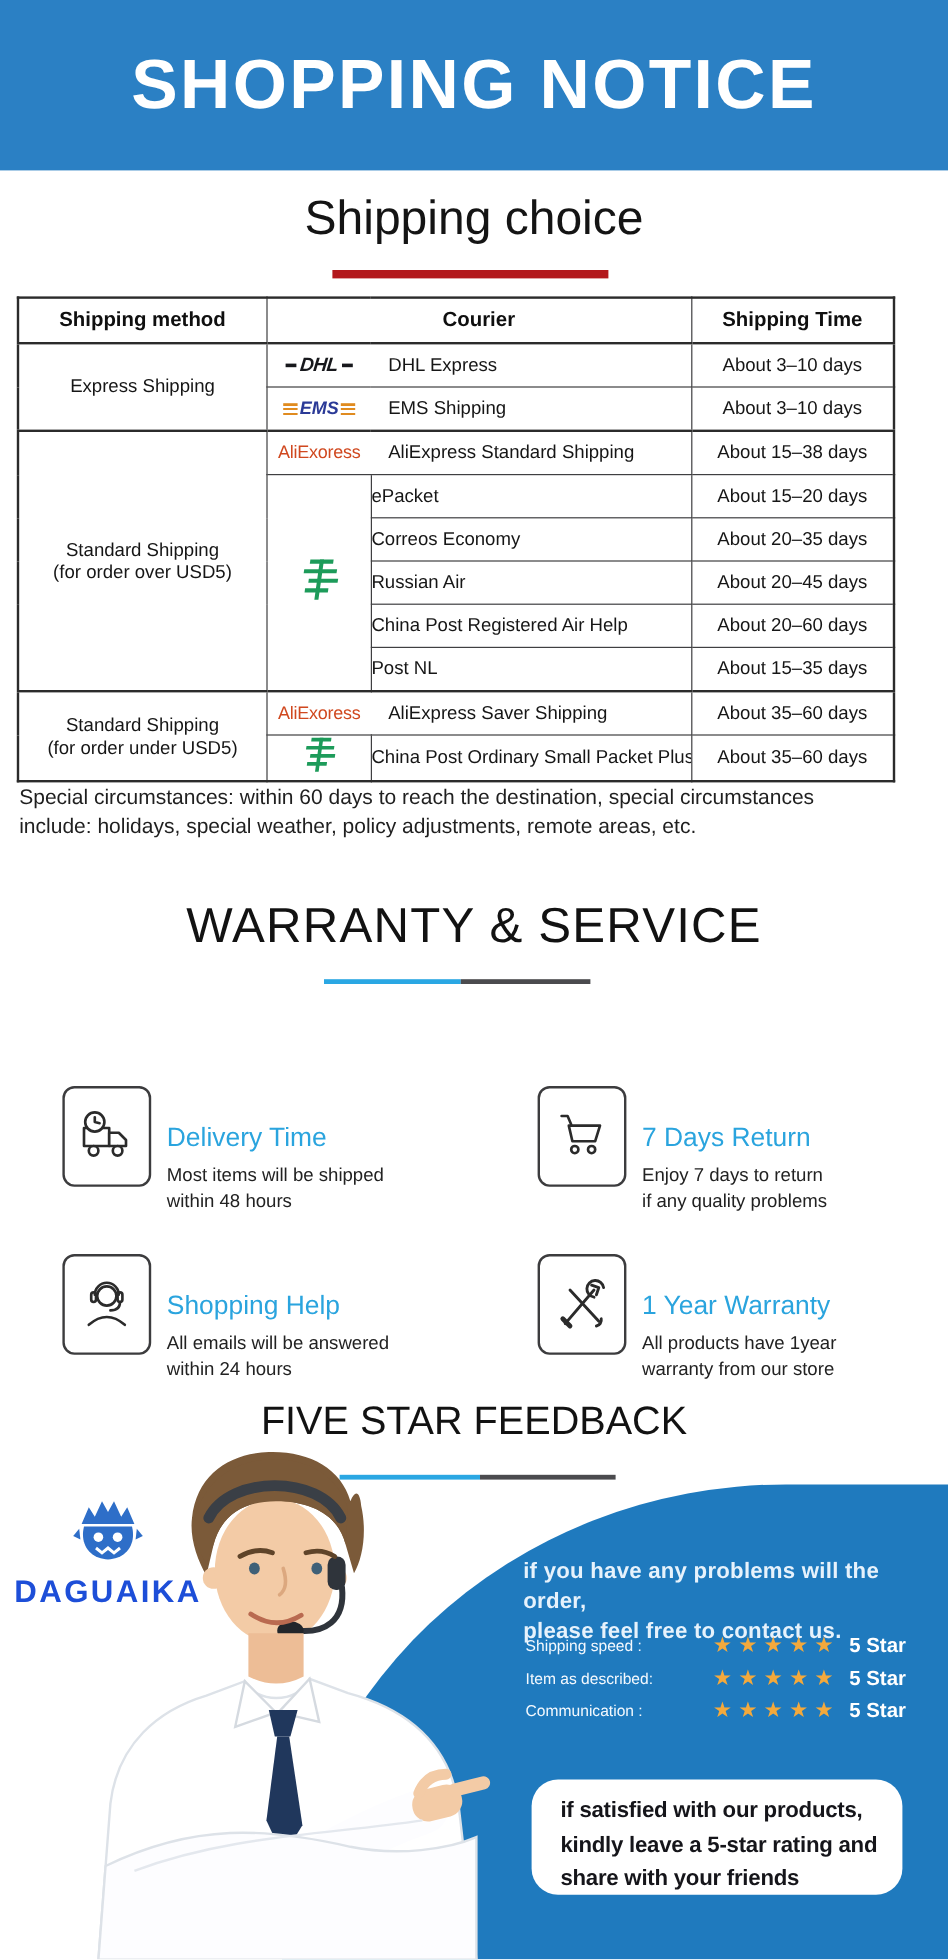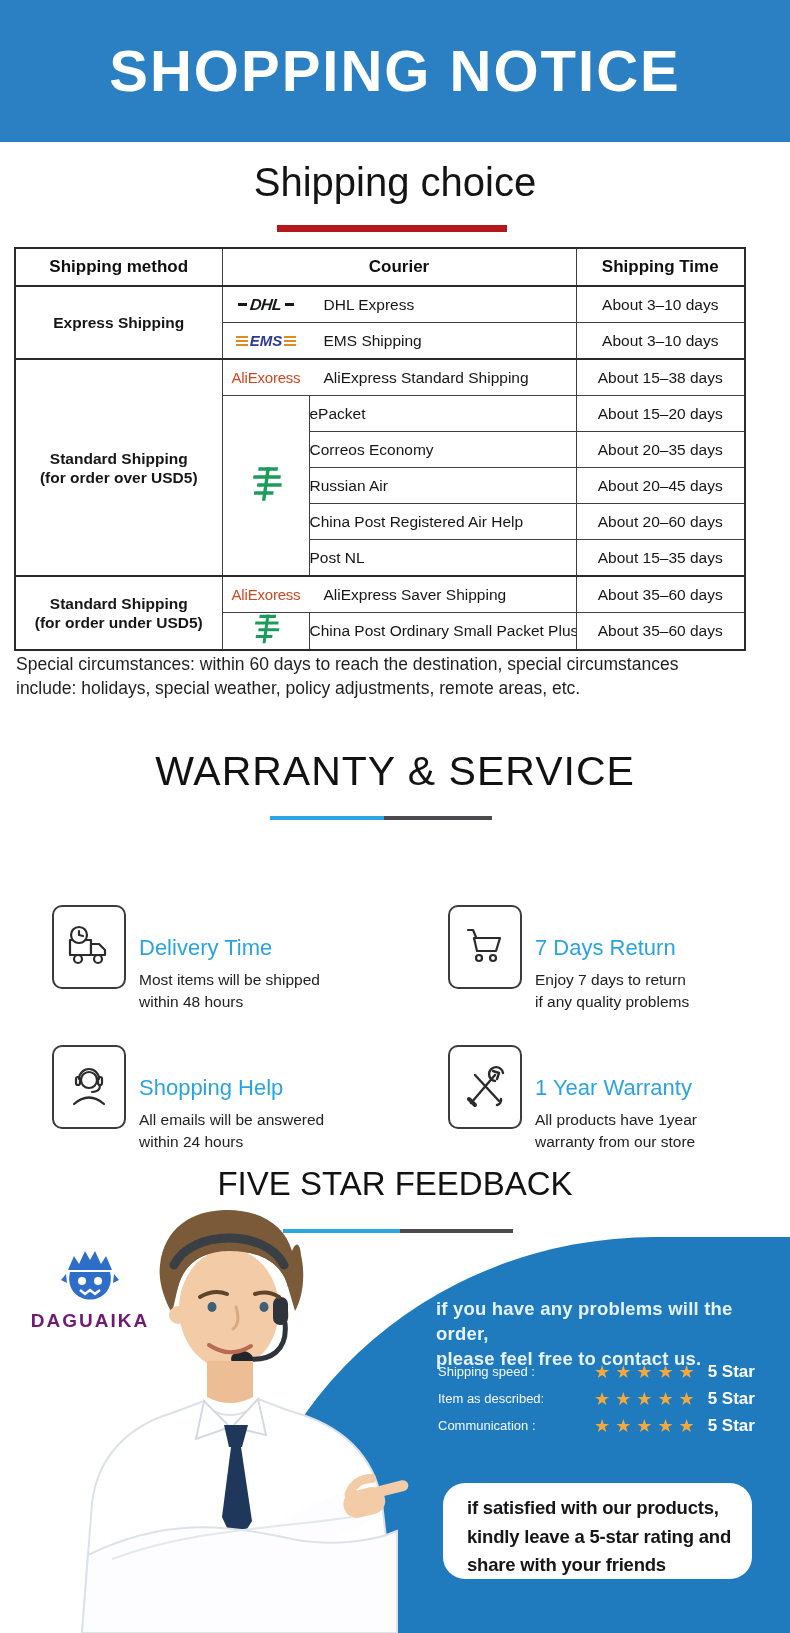--- a/index.html
+++ b/index.html
@@ -16,21 +16,21 @@
               font-size:40px;font-weight:500;color:#141414;}
   .ship-underline{position:absolute;left:277px;top:225px;width:230px;height:7px;background:#b3181c;}
 
   
   table.ship{position:absolute;left:14px;top:247px;width:732px;border-collapse:collapse;
              table-layout:fixed;border:2px solid #2b2b2b;}
   table.ship td,table.ship th{border:1px solid #3f3f41;padding:0;overflow:hidden;}
   table.ship th{height:36px;font-size:17px;font-weight:700;color:#0f0f0f;border-bottom:2.5px solid #2b2b2b;}
   table.ship td{height:35px;font-size:15.5px;color:#161616;}
   tr.sep td{border-top:2.5px solid #2b2b2b;}
-  td.method{text-align:center;line-height:19px;font-weight:bold;}
+  td.method{text-align:center;line-height:19px;}
   td.ctime{text-align:center;font-size:15px;}
   td.clogo{text-align:center;}
   .cellflex{display:flex;align-items:center;height:100%;}
   .logo-slot{width:87px;flex:none;display:flex;justify-content:center;align-items:center;}
   .nm{margin-left:14px;white-space:nowrap;}
   td.cname{padding-left:14px;white-space:nowrap;}
 
   
   .dhl-wrap{display:inline-flex;align-items:center;gap:3px;}
   .dhl-dash{width:9px;height:3px;background:#17181c;}
@@ -57,21 +57,21 @@
   .w-text{margin-left:13px;padding-top:4px;}
   .w-title{font-size:22px;color:#2aa4de;margin-bottom:8px;margin-top:26px;}
   .w-desc{font-size:15.5px;line-height:22px;color:#222;}
 
   
   .fb-title{position:absolute;left:0;top:1165px;width:100%;text-align:center;font-size:33px;
             font-weight:500;color:#121212;}
   .blue-panel{position:absolute;left:235px;top:1237px;right:0;bottom:0;background:#1f7abe;
               border-top-left-radius:420px 396px;}
   .brand{position:absolute;left:10px;top:1248px;width:160px;text-align:center;}
-  .brand-name{margin-top:4px;font-size:19px;font-weight:700;letter-spacing:2px;color:#701a75;}
+  .brand-name{margin-top:4px;font-size:26px;font-weight:700;letter-spacing:2px;color:#1d4ed8;}
   .person{position:absolute;left:52px;top:1203px;}
   .intro{position:absolute;left:436px;top:1296px;width:352px;font-size:18.5px;font-weight:700;
          line-height:25px;color:#e6f2fc;letter-spacing:0.2px;}
   .ratings{position:absolute;left:438px;top:1358px;}
   .r-row{display:flex;align-items:center;height:27px;}
   .r-label{width:156px;font-size:13px;font-weight:400;color:#f4f9fe;flex:none;}
   .r-stars{font-family:"DejaVu Sans",sans-serif;font-size:18px;color:#f3a93c;letter-spacing:5px;
            margin-right:8px;white-space:nowrap;}
   .r-value{font-size:17px;font-weight:600;color:#ffffff;}
   .fb-box{position:absolute;left:443px;top:1483px;width:309px;height:96px;background:#ffffff;

